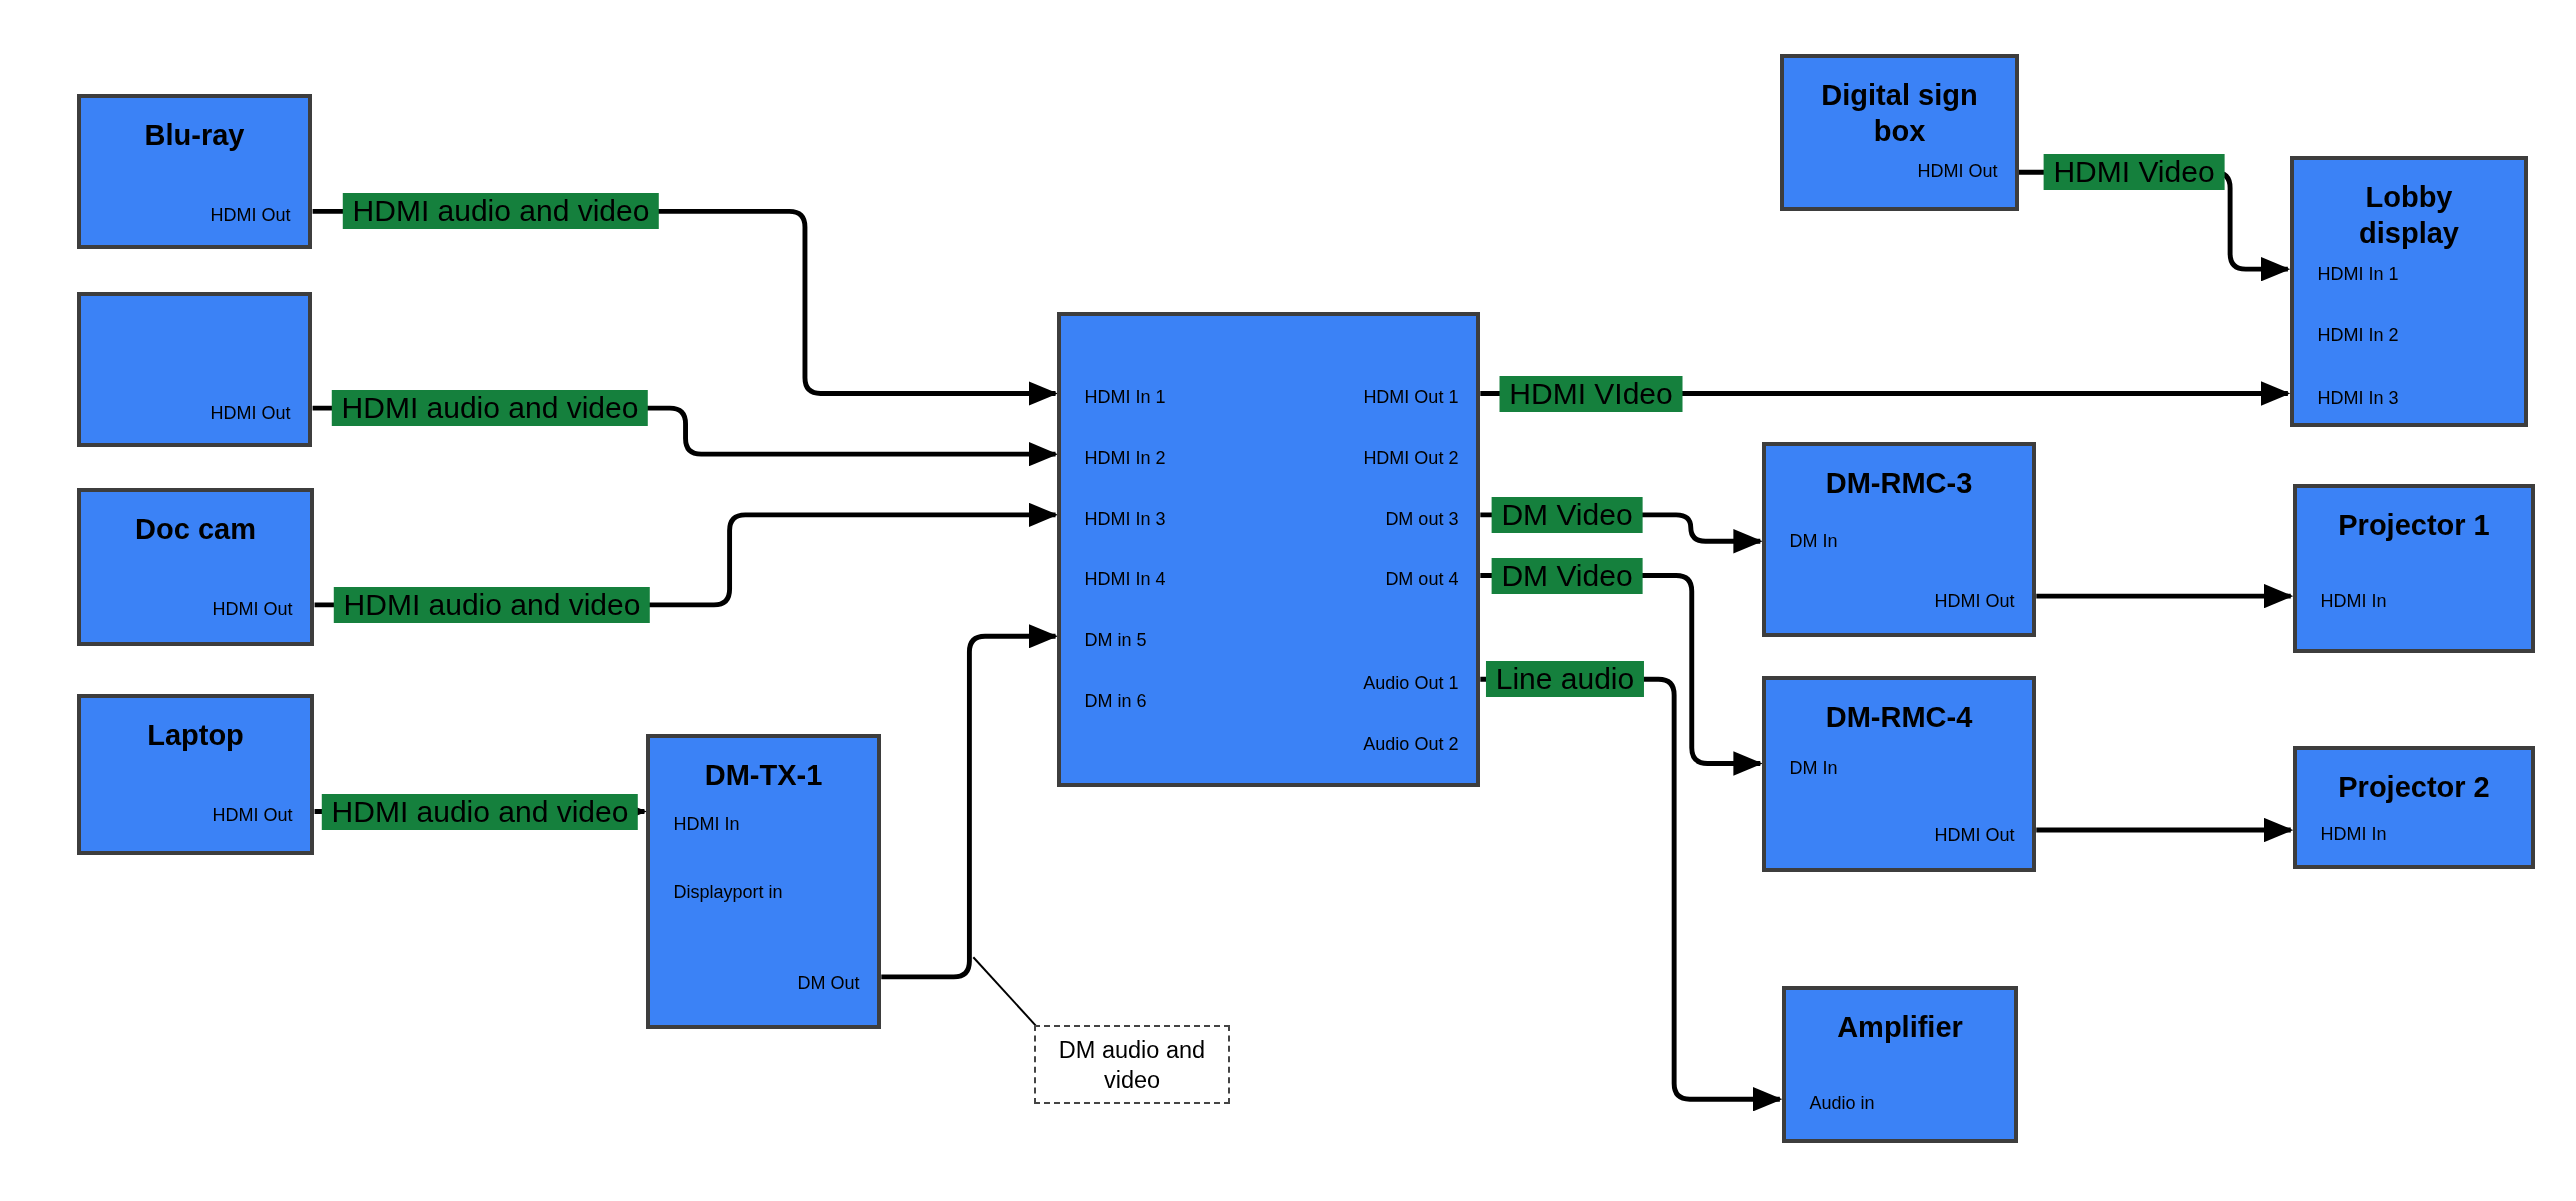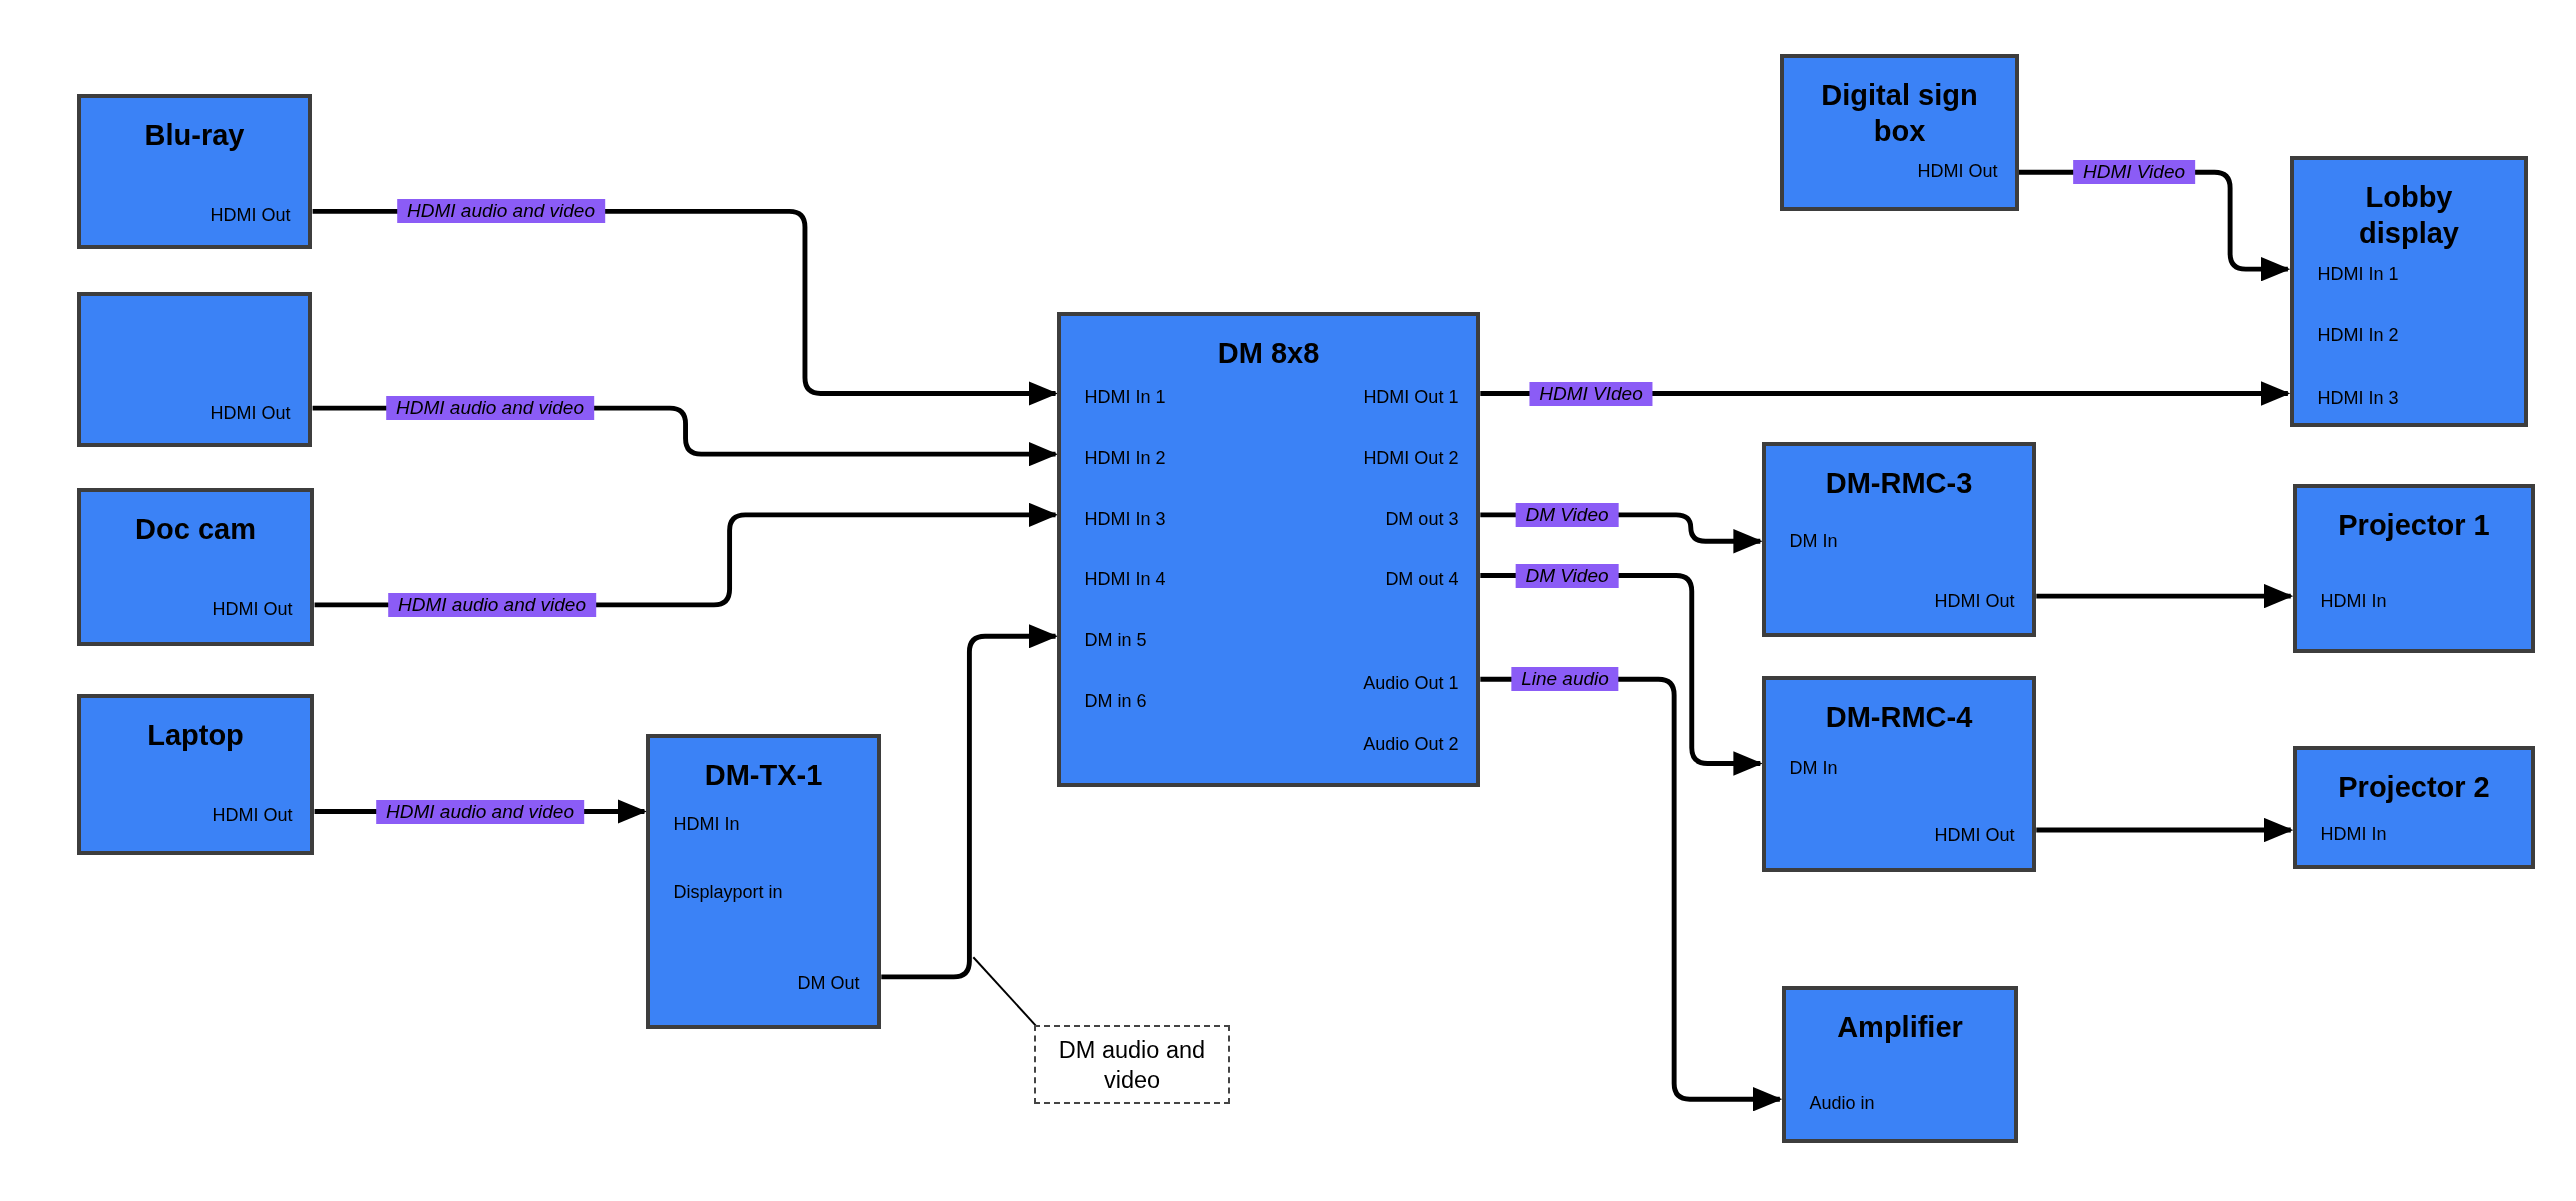--- a/index.html
+++ b/index.html
@@ -43,26 +43,25 @@
     transform: translateY(-50%);
     font-size: 18px;
     color: #000000;
     white-space: nowrap;
   }
   .port.left  { left: 23.5px; }
   .port.right { right: 17.6px; text-align: right; }
   .line-label {
     position: absolute;
     transform: translate(-50%, -50%);
-    background: #8b5cf6;
+    background: #15803d;
     padding: 1px 9.8px;
-    font-size: 19px;
+    font-size: 30px;
     color: #000000;
     white-space: nowrap;
-    font-style: italic;
   }
   .note {
     position: absolute;
     box-sizing: border-box;
     border: 2px dashed #444444;
     background: #ffffff;
     text-align: center;
     font-size: 23.5px;
     line-height: 30px;
     color: #000000;
@@ -123,21 +122,20 @@
         <div class="node-title">Laptop</div>
         <span class="port right" style="top: 117px;">HDMI Out</span>
       </div>
       <div class="node" style="left: 646px; top: 734px; width: 235px; height: 295px; border-color: rgb(61, 61, 61);">
         <div class="node-title">DM-TX-1</div>
         <span class="port left" style="top: 86px;">HDMI In</span>
         <span class="port left" style="top: 154px;">Displayport in</span>
         <span class="port right" style="top: 245px;">DM Out</span>
       </div>
       <div class="node" style="left: 1057px; top: 312px; width: 423px; height: 475px; border-color: rgb(61, 61, 61);">
-        <div class="node-title">DM 8x8</div>
         <span class="port left" style="top: 81px;">HDMI In 1</span>
         <span class="port left" style="top: 142px;">HDMI In 2</span>
         <span class="port left" style="top: 203px;">HDMI In 3</span>
         <span class="port left" style="top: 263px;">HDMI In 4</span>
         <span class="port left" style="top: 324px;">DM in 5</span>
         <span class="port left" style="top: 385px;">DM in 6</span>
         <span class="port right" style="top: 81px;">HDMI Out 1</span>
         <span class="port right" style="top: 142px;">HDMI Out 2</span>
         <span class="port right" style="top: 203px;">DM out 3</span>
         <span class="port right" style="top: 263px;">DM out 4</span>

